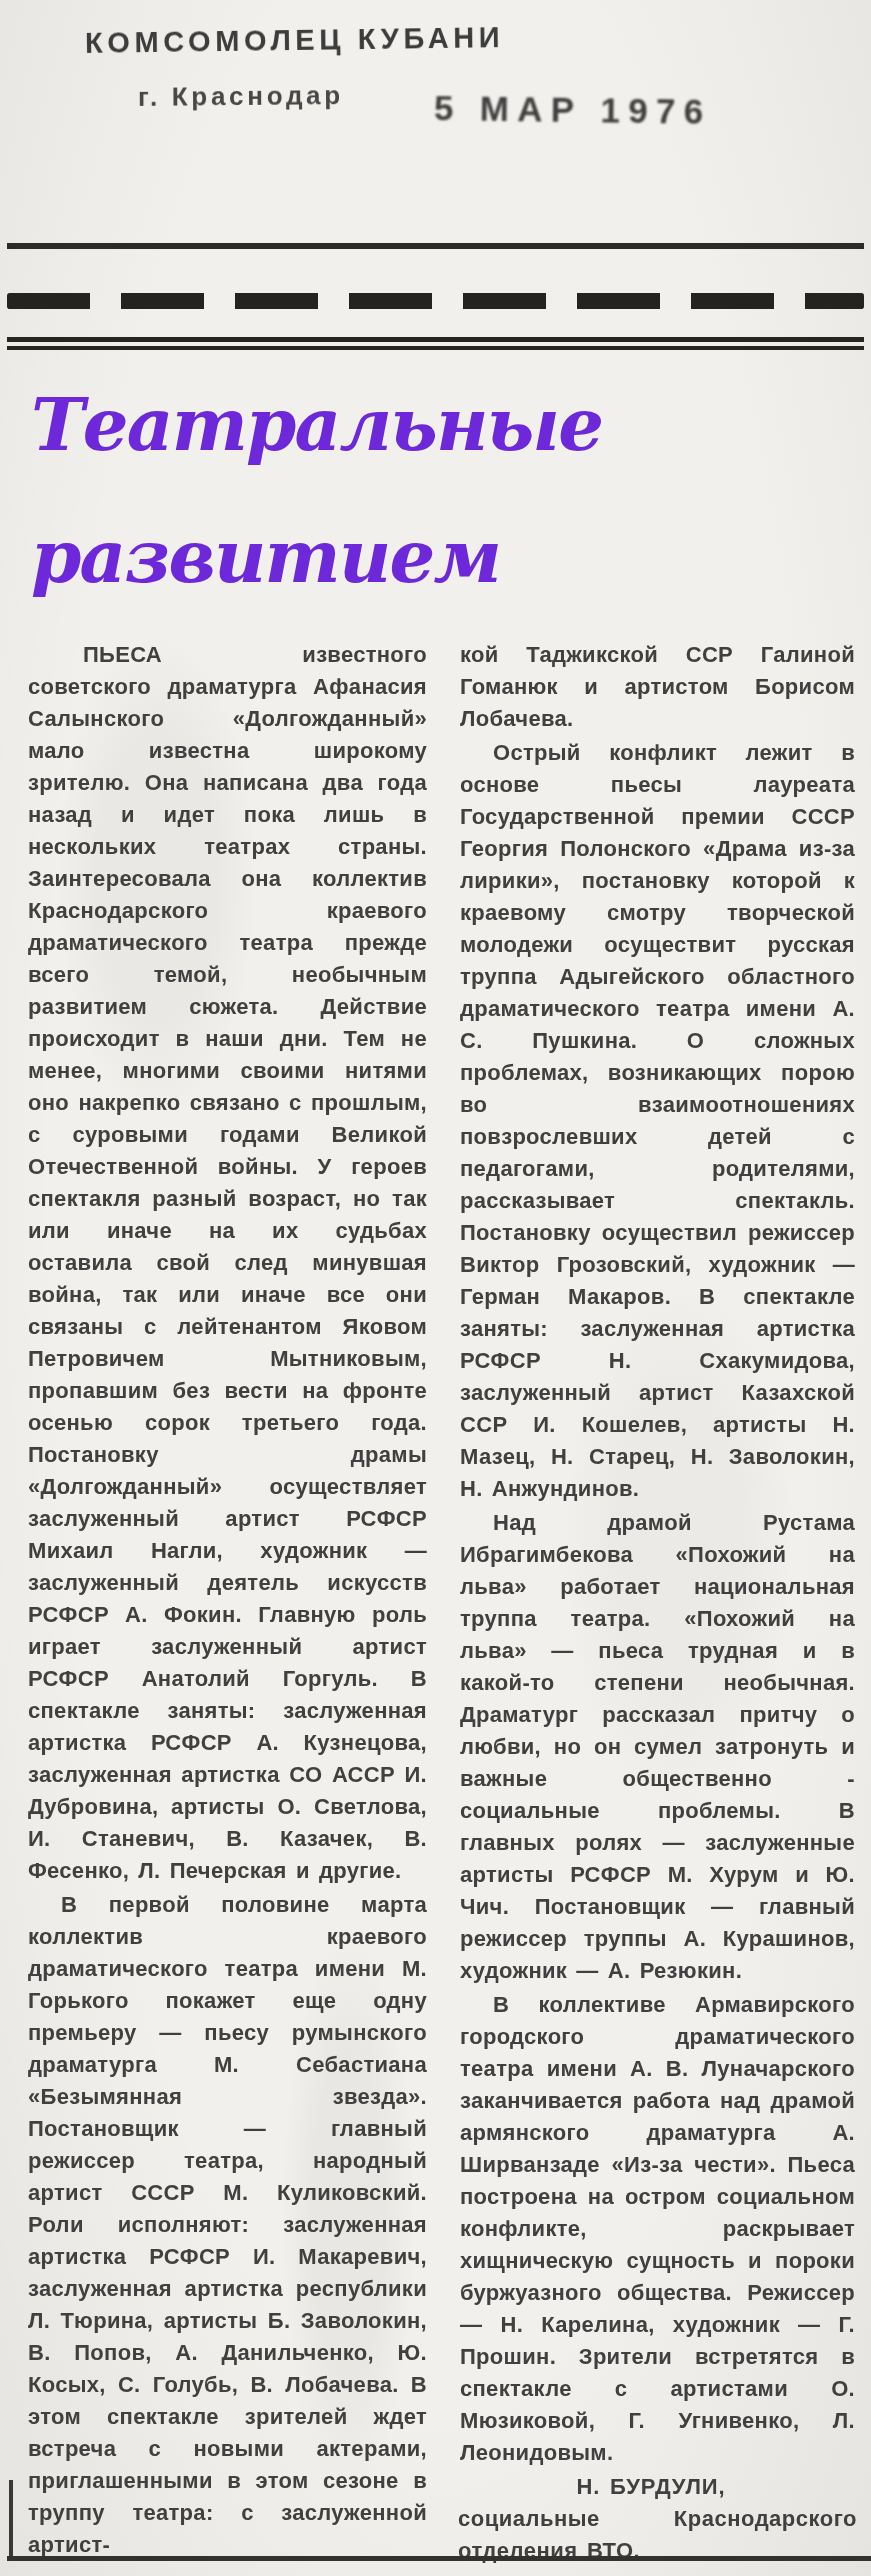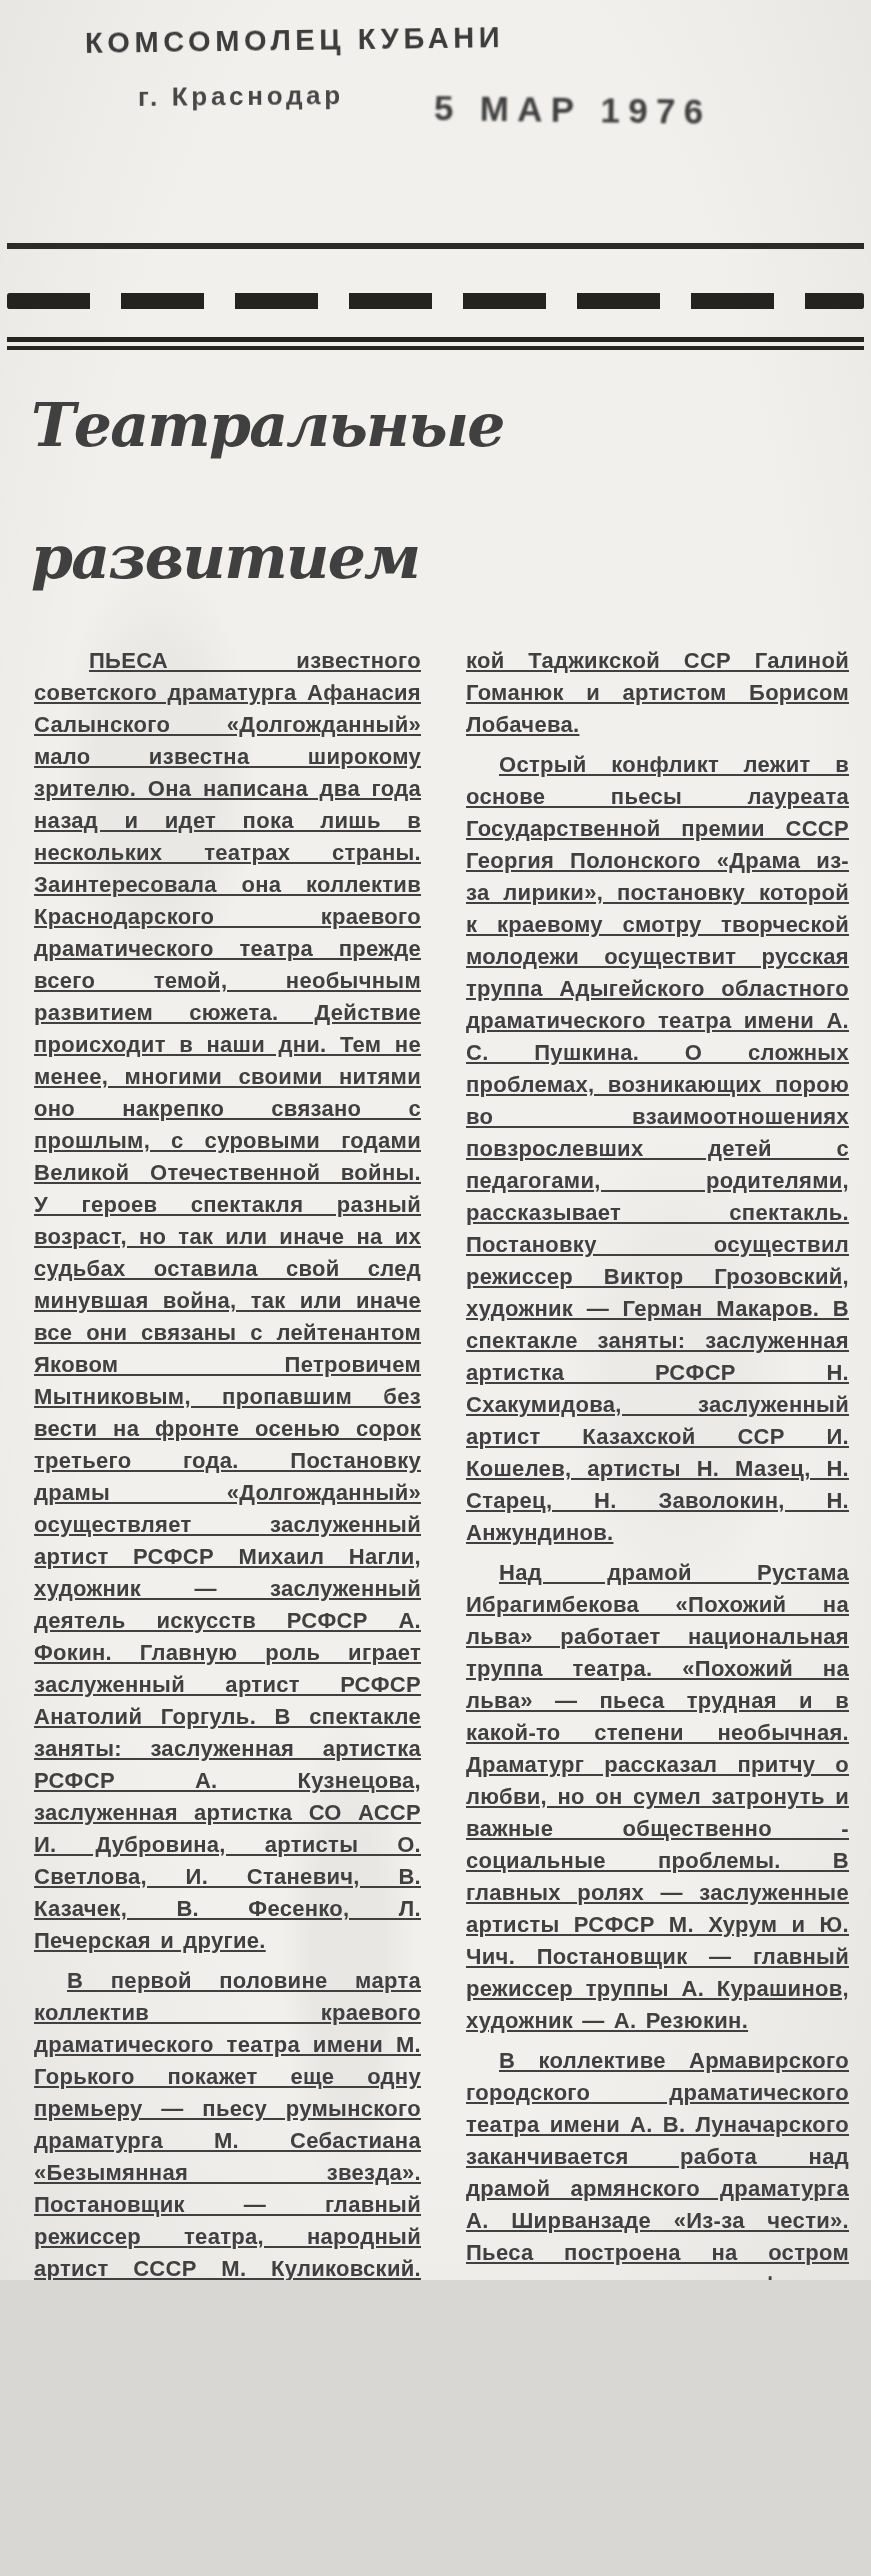--- a/index.html
+++ b/index.html
@@ -1,18 +1,18 @@
 <!DOCTYPE html>
 <html style="font-size:14.7px"><head>
 <meta charset="utf-8">
 <style>
   html,body{margin:0;padding:0;background:#d8d7d3;}
   .page{
     position:relative;
-    width:871px;height:2280px;
+    width:871px;height:2576px;
     margin:0 auto;
     background:#f1f0ec;
     font-family:"Liberation Sans",sans-serif;
     color:#3a3a3a;
     overflow:hidden;
   }
   .grain{
     position:absolute;inset:0;pointer-events:none;
     background:
       radial-gradient(ellipse at 18% 34%, rgba(90,90,90,0.05) 0 6%, rgba(0,0,0,0) 10%),
@@ -60,38 +60,38 @@
   }
   .edge-left{
     position:absolute;top:2480px;left:9.2px;width:3.7px;height:81px;
     background:#3a3936;filter:blur(0.5px);
   }
   
   .headline{
     position:absolute;top:359px;left:31px;
     font-family:"DejaVu Serif","Liberation Serif",serif;
     font-style:italic;font-weight:bold;
-    font-size:60px;line-height:132px;
-    color:#404040;letter-spacing:-1.8px;
+    font-size:72px;line-height:132px;
+    color:#6d28d9;letter-spacing:-1.8px;
     filter:blur(0.3px);
     white-space:nowrap;
   }
   
   .col{
     position:absolute;top:637px;
     font-size:22px;line-height:32px;
     font-weight:bold;
     color:#404040;
     letter-spacing:0.3px;word-spacing:2.8px;
     text-align:justify;
     filter:blur(0.2px);
   }
   .col-left{left:26px;width:403px;}
   .col-right{left:458px;width:399px;}
-  .para{margin:8px;text-indent:33px;text-decoration:underline;}
+  .para{margin:2px;text-indent:33px;}
   .para.lead{text-indent:55px;}
   .para.cont{text-indent:0;}
   .sig-name{
     margin:1.8px 0 0 0;
     font-weight:bold;text-align:center;padding-right:13px;
     letter-spacing:0.9px;
   }
   .sig-role{
     margin:0;font-weight:bold;text-align:justify;text-indent:0;
     letter-spacing:0.5px;

